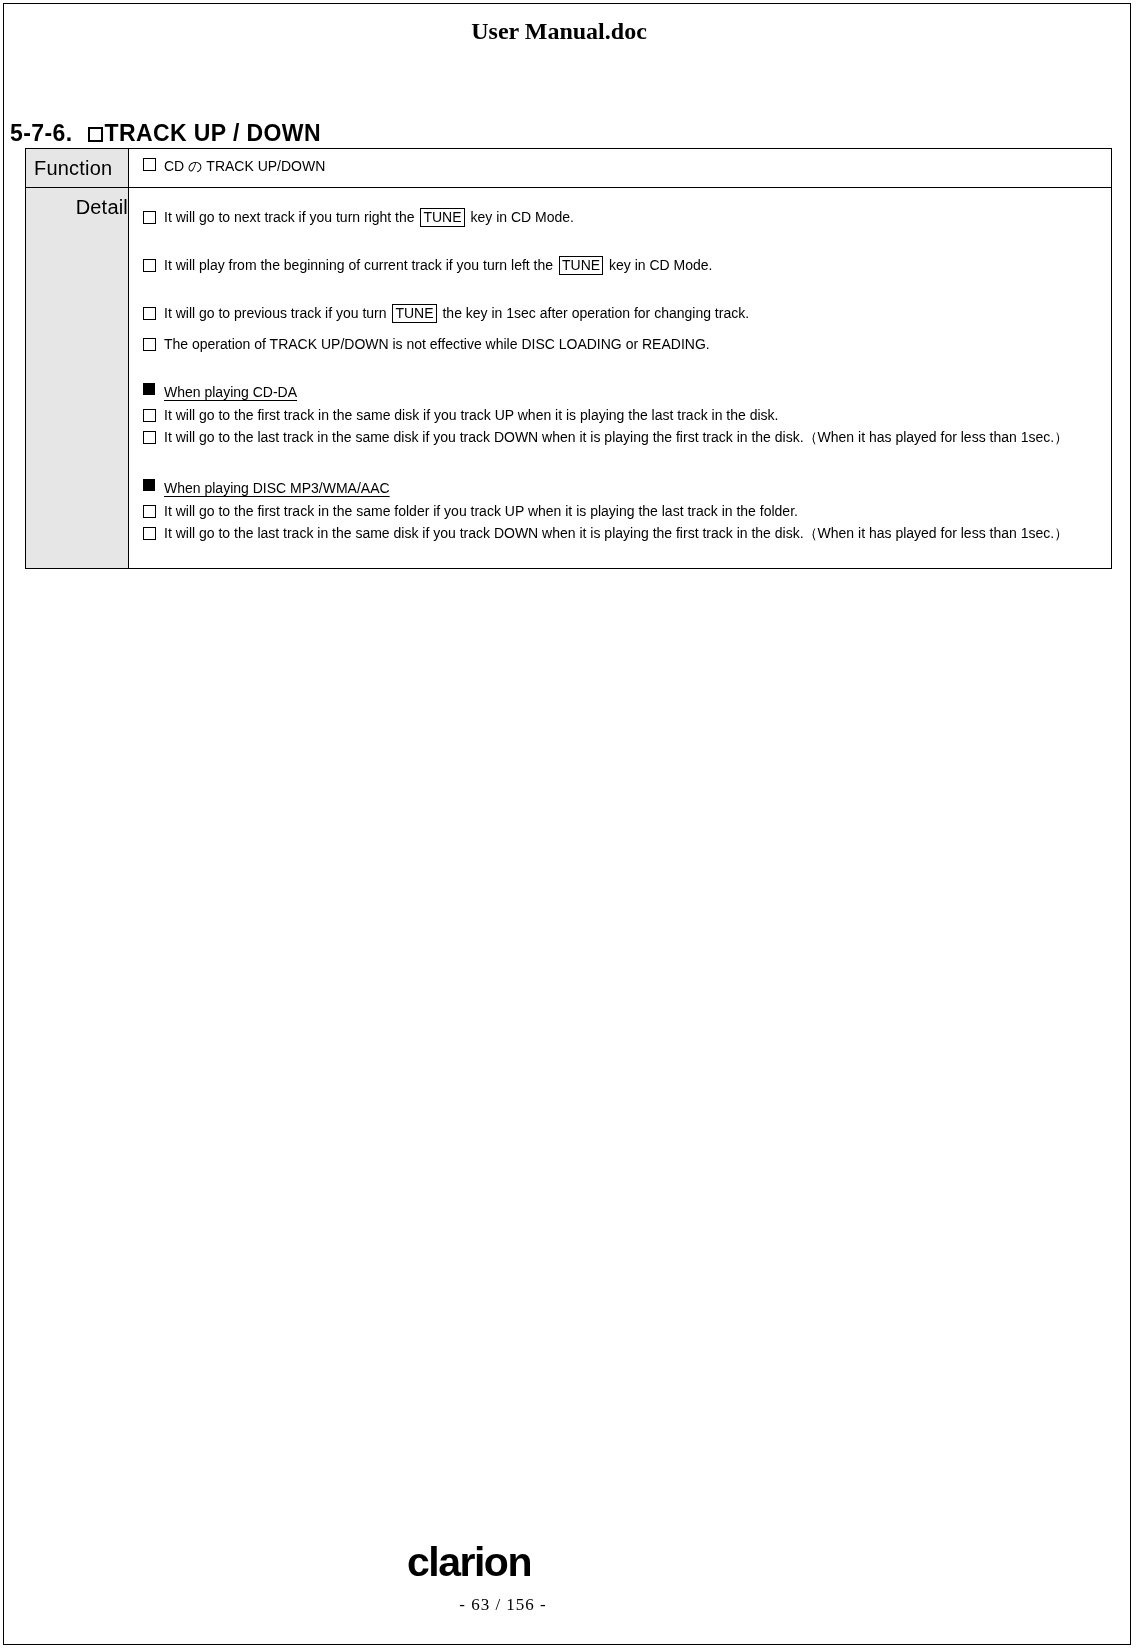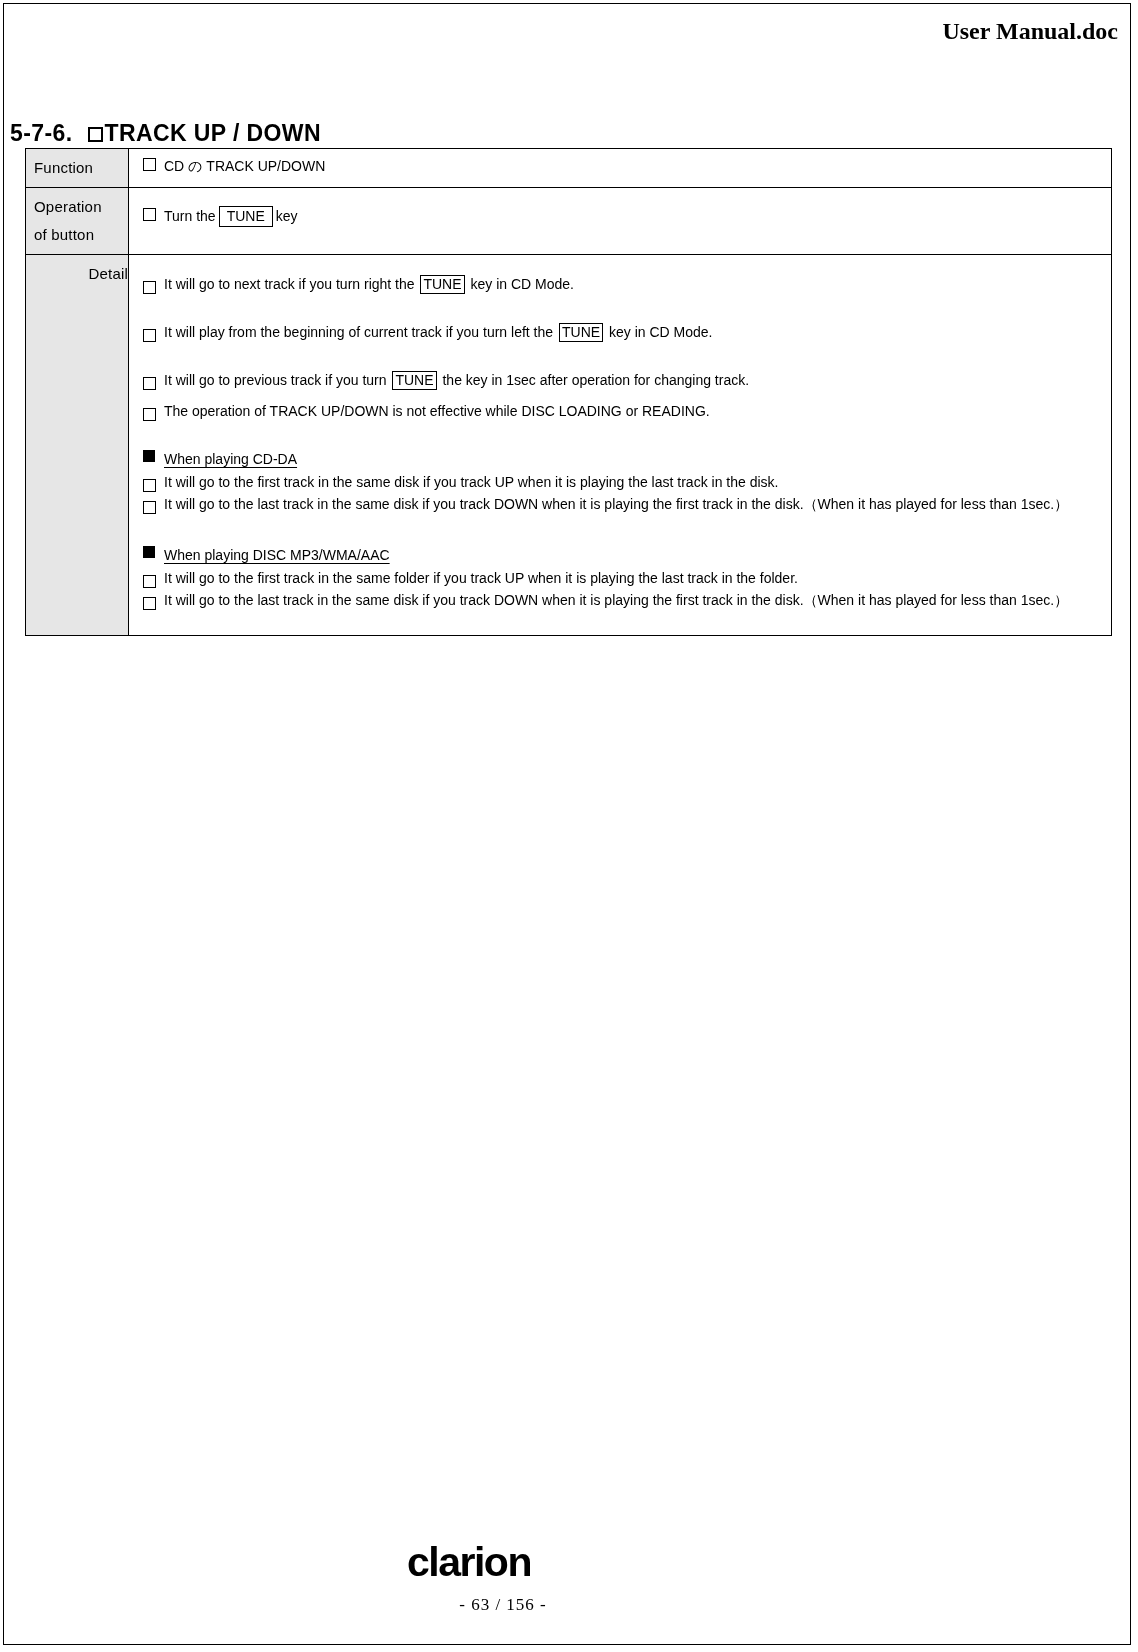--- a/index.html
+++ b/index.html
@@ -26,21 +26,21 @@
     border: 1px solid #000000;
     box-sizing: border-box;
   }
 
   
   #doc-header {
     position: absolute;
     left: 0;
     top: 18px;
     width: 1118px;
-    text-align: right;
+    text-align: center;
     font-family: "Liberation Serif", serif;
     font-weight: bold;
     font-size: 24px;
     letter-spacing: 0px;
   }
 
   
   #section-heading {
     position: absolute;
     left: 10px;
@@ -72,21 +72,21 @@
     table-layout: fixed;
   }
   #spec-table td {
     border: 1.5px solid #000000;
     vertical-align: top;
     padding: 0;
   }
   .label-cell {
     width: 103px;
     background: #e6e6e6;
-    font-size: 15px;
+    font-size: 20px;
     line-height: 28px;
     padding: 5px 0 5px 8px !important;
     letter-spacing: 0.2px;
   }
   .label-cell.detail-lbl {
     vertical-align: middle;
     text-align: right;
   }
   .content-cell {
     padding: 0 !important;
@@ -136,21 +136,21 @@
     line-height: 1.15;
     margin: 0 3px;
   }
   .keybox.tight {
     padding: 0px 2px 1px 2px;
     margin: 0 2px;
   }
 
   .d-item {
     display: flex;
-    align-items: flex-end;
+    align-items: center;
     margin: 0 0 0 0;
   }
   .d-item .d-text { flex: 1 1 auto; }
   .gap-lg { height: 29px; }
   .gap-md { height: 12px; }
 
   .grp-head {
     display: flex;
     align-items: flex-start;
     margin-bottom: 4px;
@@ -204,31 +204,20 @@
 
     <tr>
       <td class="label-cell">Function</td>
       <td class="content-cell">
         <div class="func-line">
           <span class="cb"></span><span>CD の TRACK UP/DOWN</span>
         </div>
       </td>
     </tr>
 
-    <tr>
-      <td class="label-cell">
-        <div>Operation</div>
-        <div>of button</div>
-      </td>
-      <td class="content-cell">
-        <div class="op-line">
-          <span class="cb"></span><span>Turn the</span><span class="keybox">TUNE</span><span>key</span>
-        </div>
-      </td>
-    </tr>
 
     <tr>
       <td class="label-cell detail-lbl">Detail</td>
       <td class="content-cell">
         <div class="detail-body">
 
           <div class="d-item">
             <span class="cb"></span>
             <span class="d-text"><span>It will go to next track if you turn right the</span> <span class="keybox tight">TUNE</span> <span>key in CD Mode.</span></span>
           </div>

